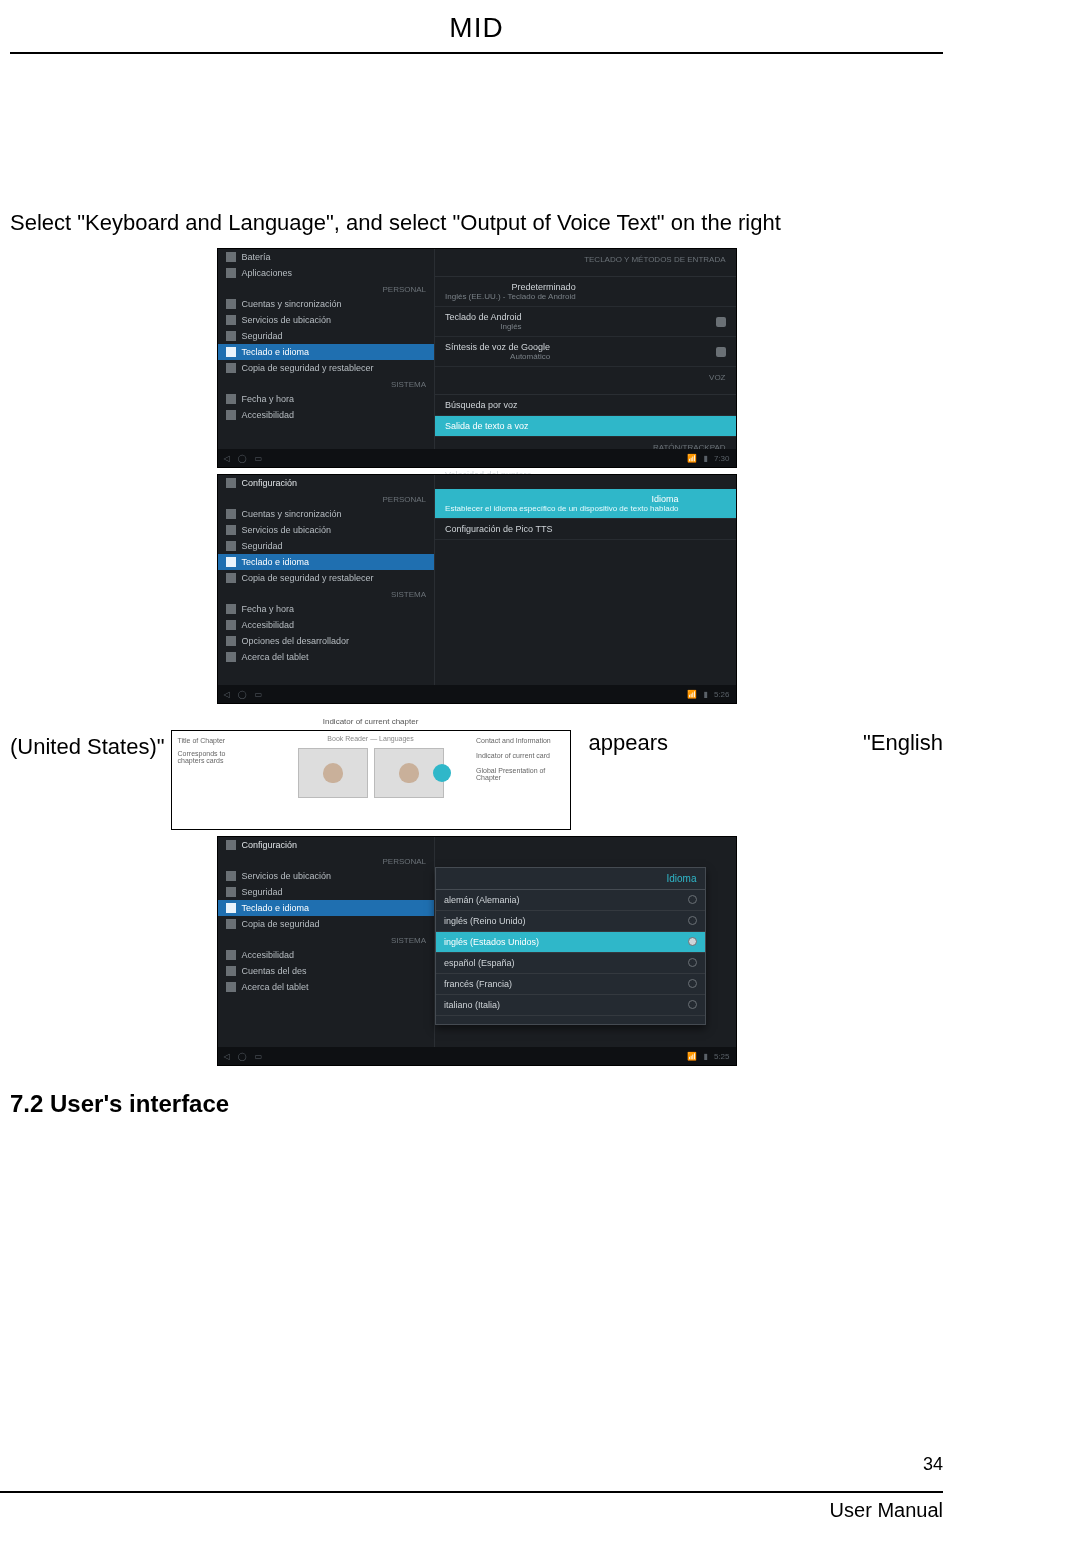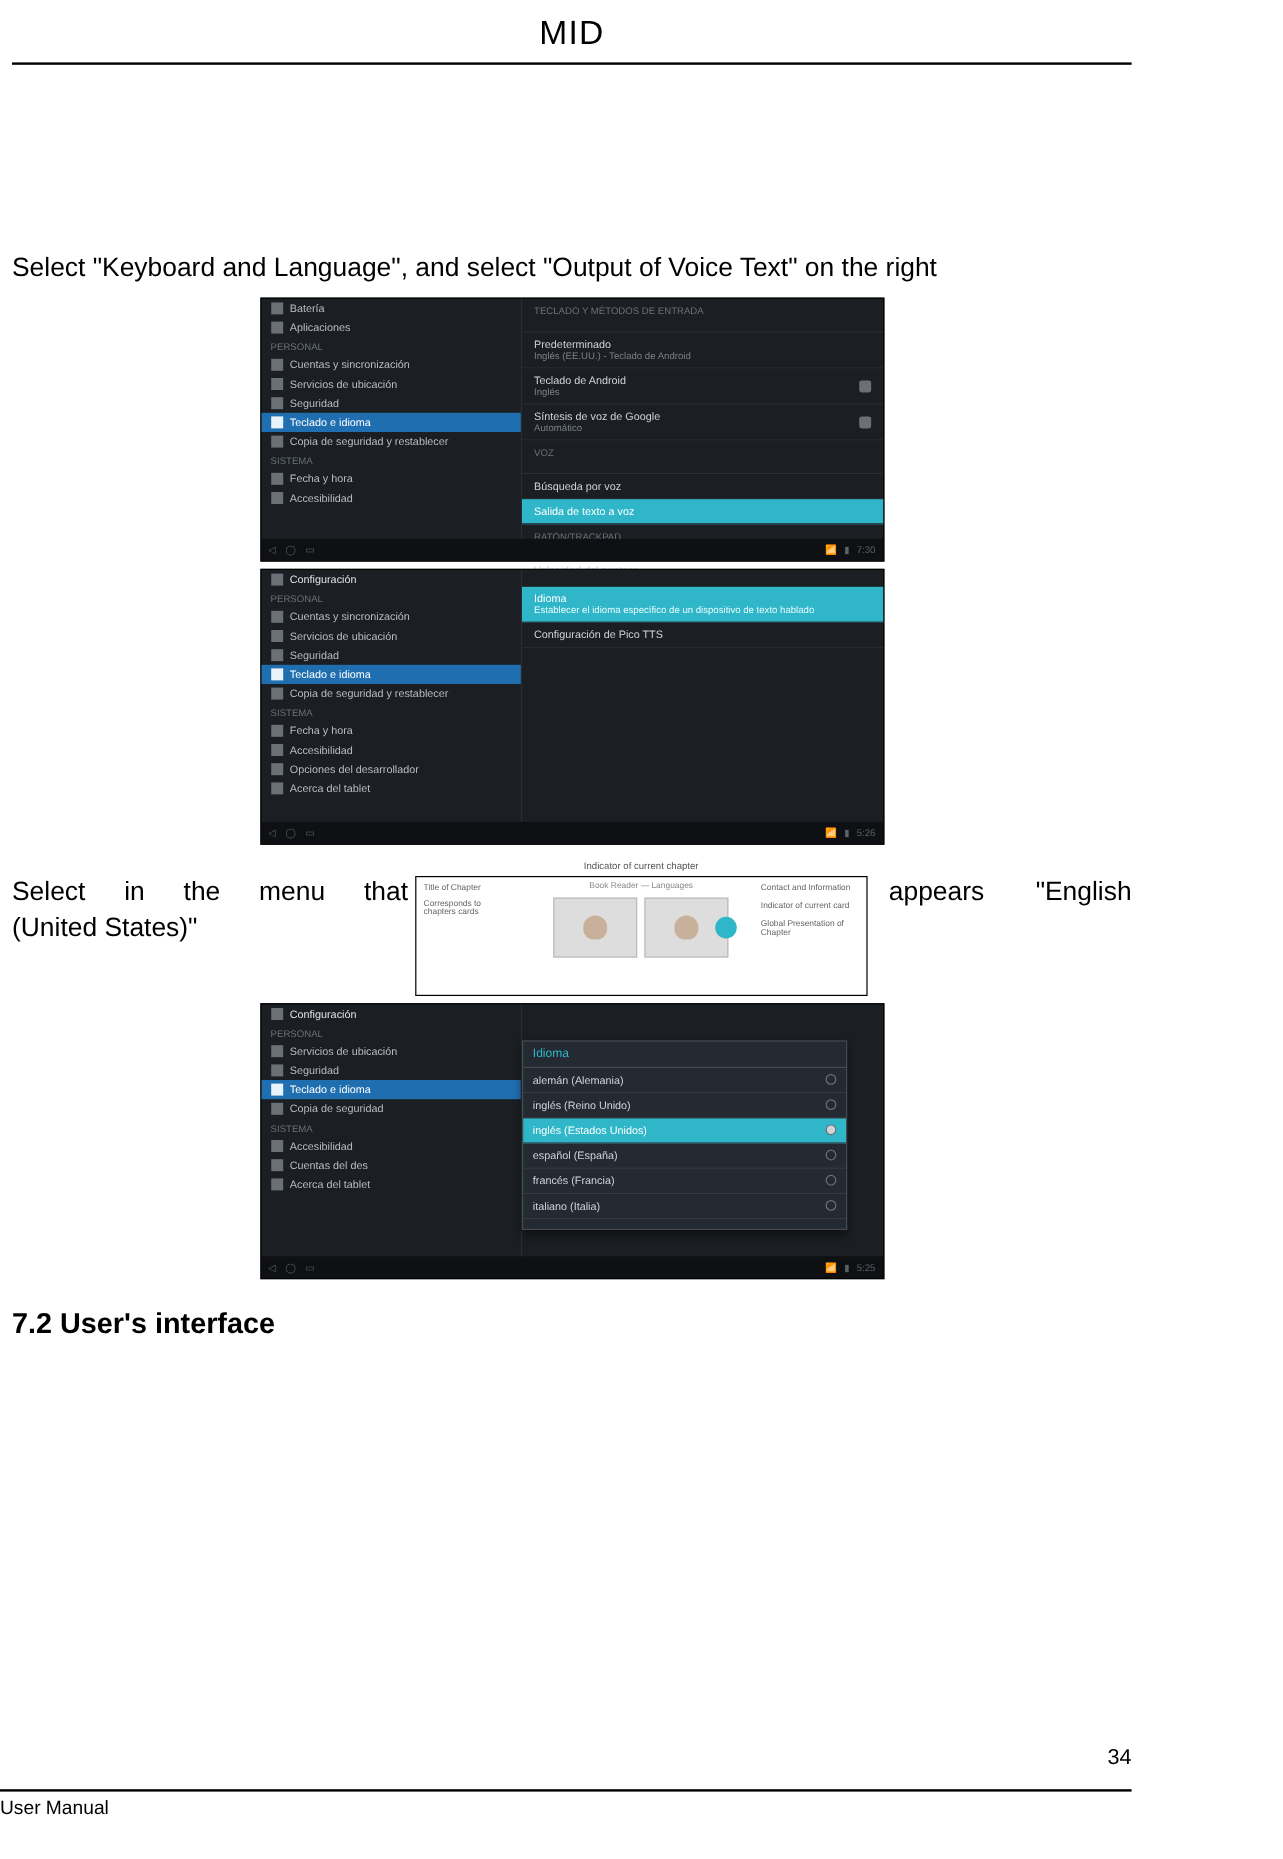--- a/index.html
+++ b/index.html
@@ -3,21 +3,21 @@
 <meta charset="utf-8">
 <style>
   * { box-sizing: border-box; margin: 0; padding: 0; }
   html, body { width: 1069px; height: 1549px; background: #fff; font-family: Arial, Helvetica, sans-serif; color: #000; }
   .page { position: relative; width: 953px; height: 1549px; }
   .header { position: absolute; top: 0; left: 0; right: 0; }
   .header-title { text-align: center; font-size: 28px; letter-spacing: 1px; padding-top: 12px; }
   .hr-top { position: absolute; top: 52px; left: 10px; right: 10px; border-top: 2px solid #000; }
   .content { position: absolute; top: 210px; left: 10px; right: 10px; }
   .instr { font-size: 22px; margin-bottom: 6px; }
-  .shot-center { display: block; margin: 12px auto 6px auto; }
+  .shot-center { display: block; margin: 12px auto 6px auto; text-align: right; }
   .shot1 { width: 520px; }
   .shot2 { width: 520px; margin-top: 6px; }
   .shot3 { width: 400px; }
   .shot4 { width: 520px; }
 
   
   .shot { background: #1b1e22; border: 1px solid #000; font-size: 9px; color: #c9cfd4; position: relative; }
   .shot .sidebar { position: absolute; top: 0; bottom: 18px; left: 0; width: 42%; border-right: 1px solid #2a2e33; }
   .shot .main { position: absolute; top: 0; bottom: 18px; left: 42%; right: 0; }
   .shot .navbar { position: absolute; bottom: 0; left: 0; right: 0; height: 18px; background: #0e1013; display: flex; align-items: center; justify-content: space-between; padding: 0 6px; color: #5a6168; font-size: 8px; }
@@ -53,21 +53,21 @@
   .dlg-item.sel { background: #2fb7c9; color: #fff; }
 
   .line-left { font-size: 22px; }
   .line-right { font-size: 22px; }
   .para3 .line-left { width: 330px; text-align: justify; text-align-last: justify; }
 
   .section-title { font-size: 24px; font-weight: bold; margin-top: 24px; }
 
   .footer { position: absolute; left: 0; right: 10px; bottom: 30px; }
   .hr-bot { border-top: 2px solid #000; margin-bottom: 6px; }
-  .footer-center { position: absolute; left: 0; right: 0; text-align: left; font-size: 16px; }
+  .footer-center { position: absolute; left: 0; right: 0; text-align: right; font-size: 20px; }
   .page-num { font-size: 18px; margin-bottom: 16px; text-align: right; }
 
 </style>
 </head>
 <body>
 
 <div class="page">
 
   <div class="header">
     <div class="header-title">MID</div>
@@ -223,21 +223,20 @@
             <span>▮</span>
             <span>5:26</span>
           </div>
       </div>
     </div>
 
     <div style="height:20px;"></div>
 
     <div class="para3" style="display:flex; align-items:flex-start; gap:0;">
       <div style="display:flex; flex-direction:column;">
-        <div class="line-left">Select in the menu that</div>
         <div class="instr" style="margin-top:4px;">(United States)"</div>
       </div>
 
       <div class="shot app shot3" style="height:100px; margin:0 18px 0 6px; position:relative;">
         <div style="position:absolute; top:-14px; left:0; right:0; text-align:center; font-size:8px; color:#555;">Indicator of current chapter</div>
         <div class="app-body" style="top:0;">
           <div class="app-left">
             <div>Title of Chapter</div>
             <div style="margin-top:6px;">Corresponds to</div>
             <div>chapters cards</div>

